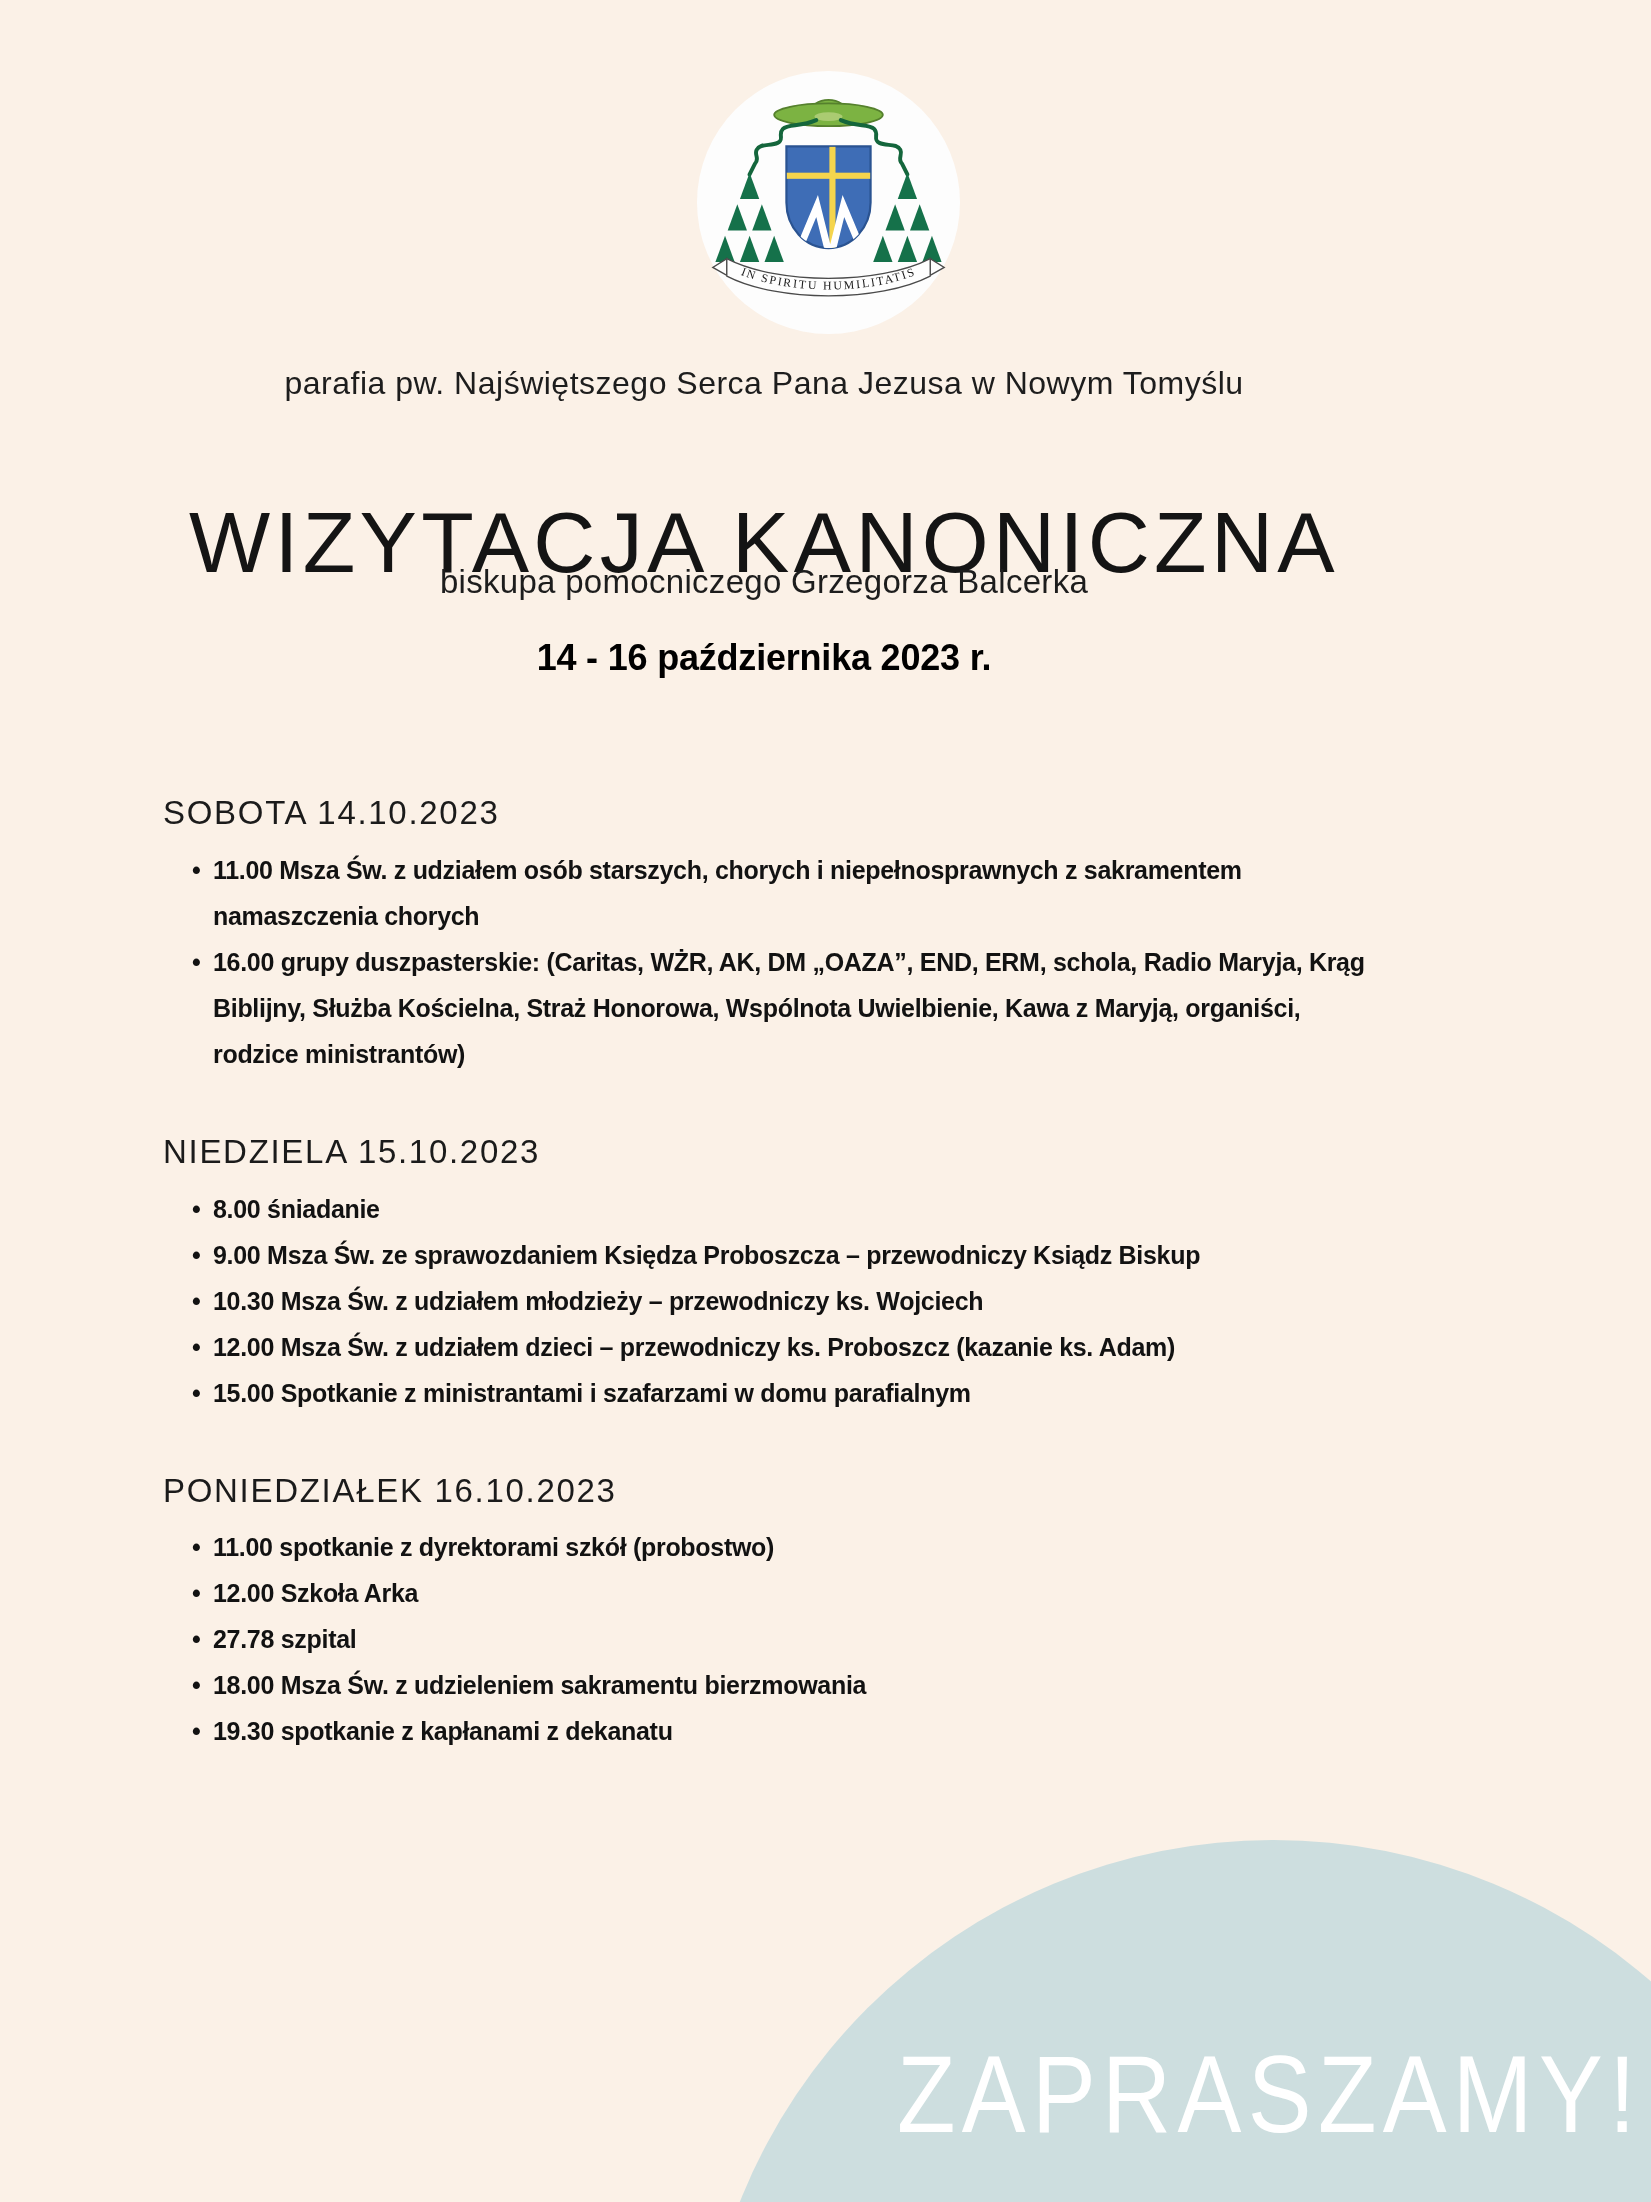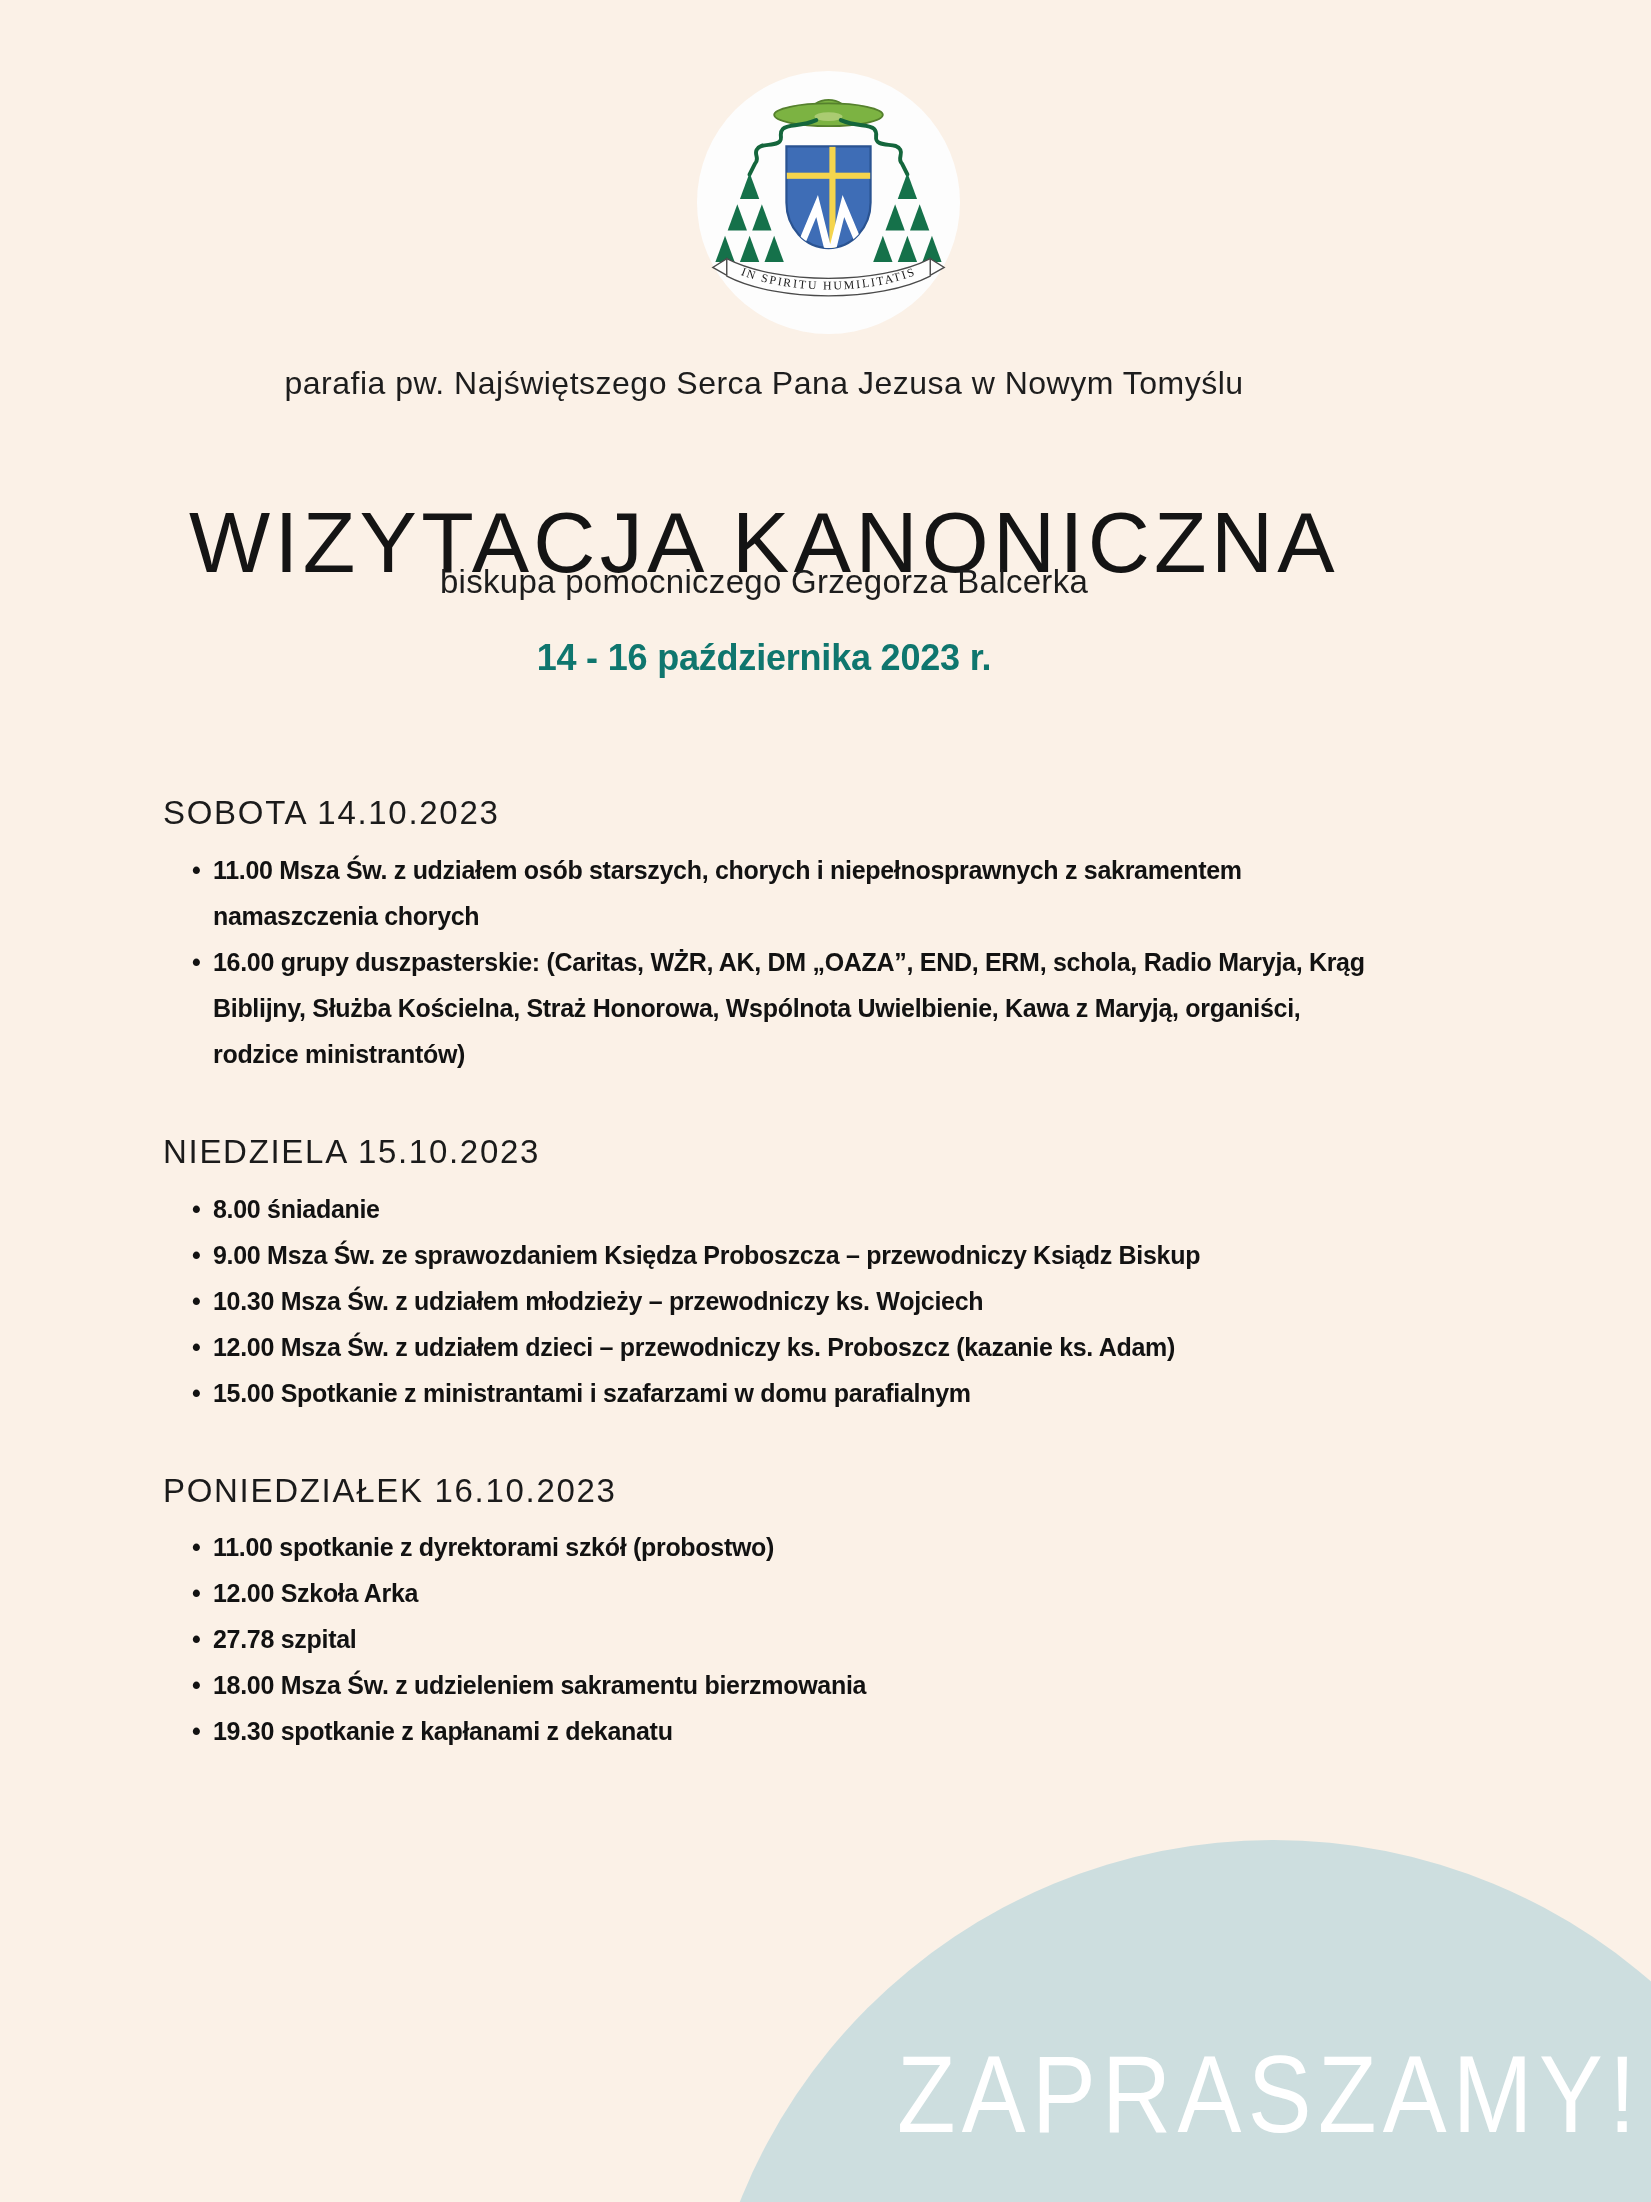--- a/index.html
+++ b/index.html
@@ -21,21 +21,21 @@
   }
   .logo-circle{
     position:absolute;left:697px;top:71px;width:263px;height:263px;
     border-radius:50%;background:#fdfdfd;
   }
   .logo-circle svg{display:block;width:263px;height:263px;}
   .hdr{position:absolute;left:0;width:1528px;text-align:center;color:#1d1d1d;}
   .parish{top:365px;font-size:32px;font-weight:300;letter-spacing:0.5px;}
   .title{top:435px;font-size:86px;font-weight:300;letter-spacing:4.3px;color:#141414;white-space:nowrap;}
   .subtitle{top:563px;font-size:33px;font-weight:300;letter-spacing:0.3px;}
-  .daterange{top:637px;font-size:36px;font-weight:700;letter-spacing:-0.2px;color:#0f766e;}
+  .daterange{top:637px;font-size:36px;font-weight:700;letter-spacing:-0.2px;color:#000000;}
   .schedule{position:absolute;left:163px;top:793px;width:1230px;color:#121212;}
   .schedule-section{margin:0;}
   .schedule-section + .schedule-section{margin-top:55px;}
   .section-heading{
     margin:0 0 13.8px 0;font-size:33px;line-height:40px;
     font-weight:300;letter-spacing:1.7px;color:#1b1b1b;
   }
   .item-list{margin:0;padding:0;list-style:none;max-width:1205px;}
   .item{
     position:relative;padding-left:50px;

